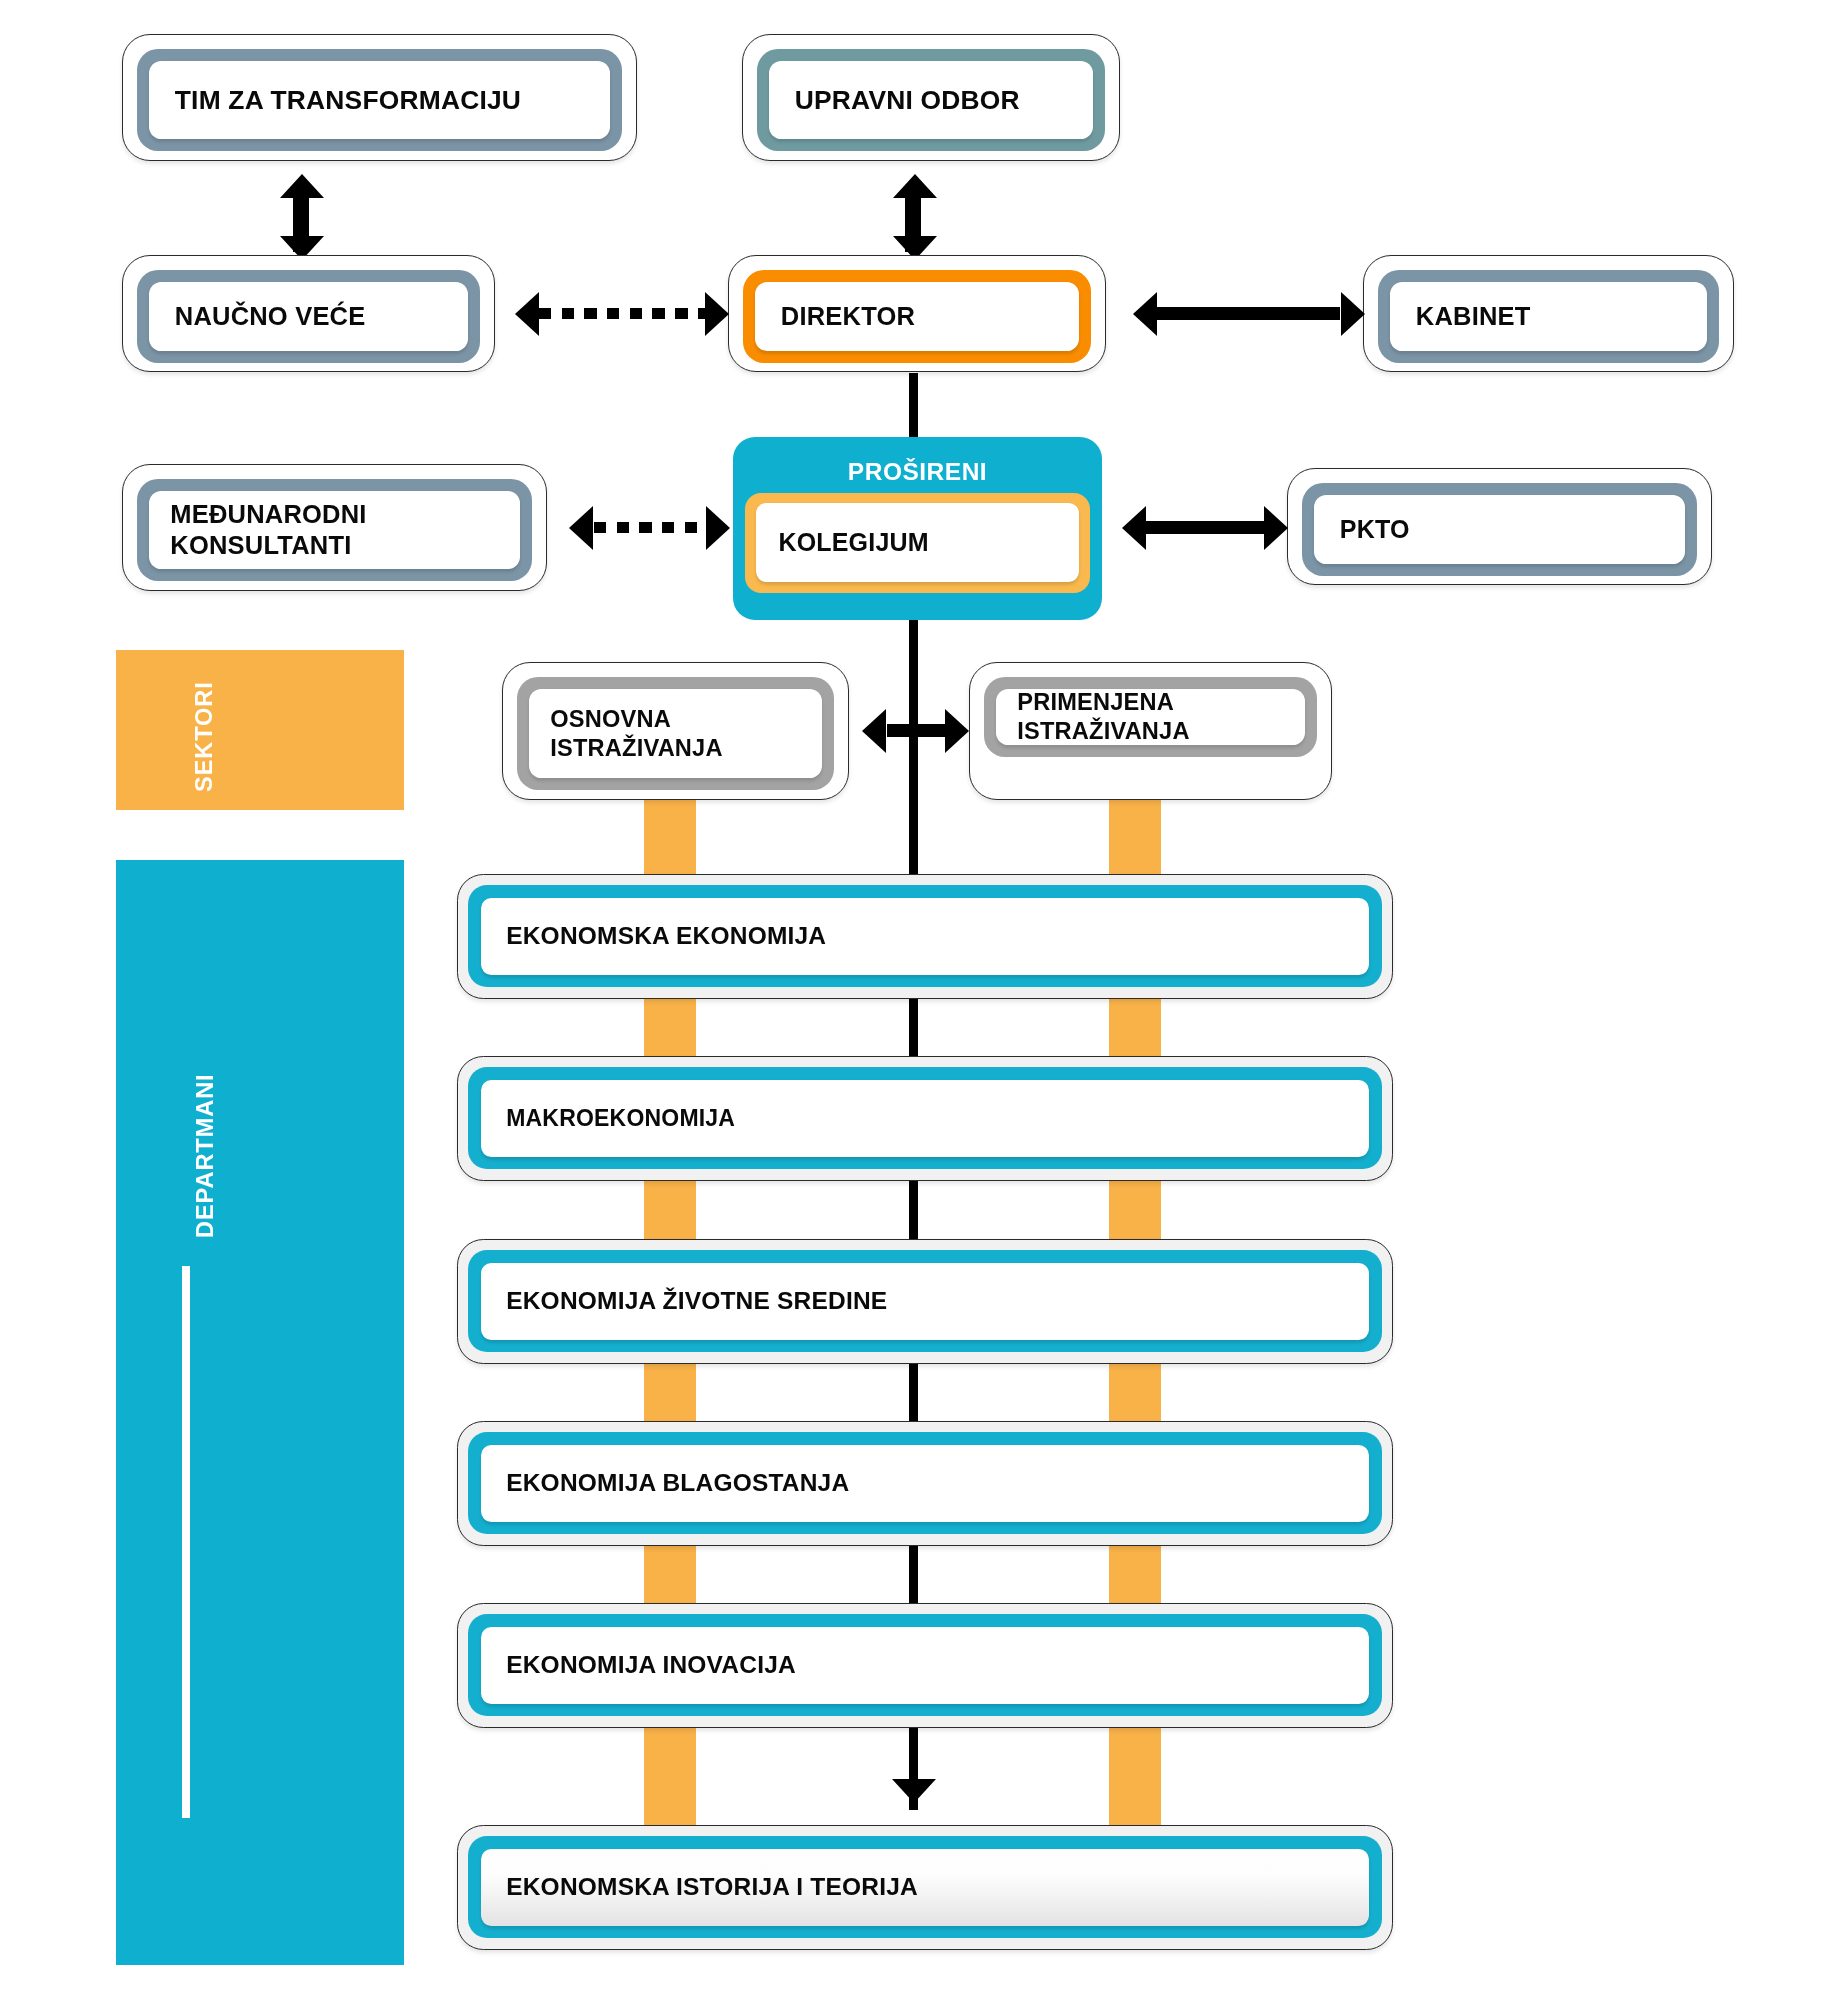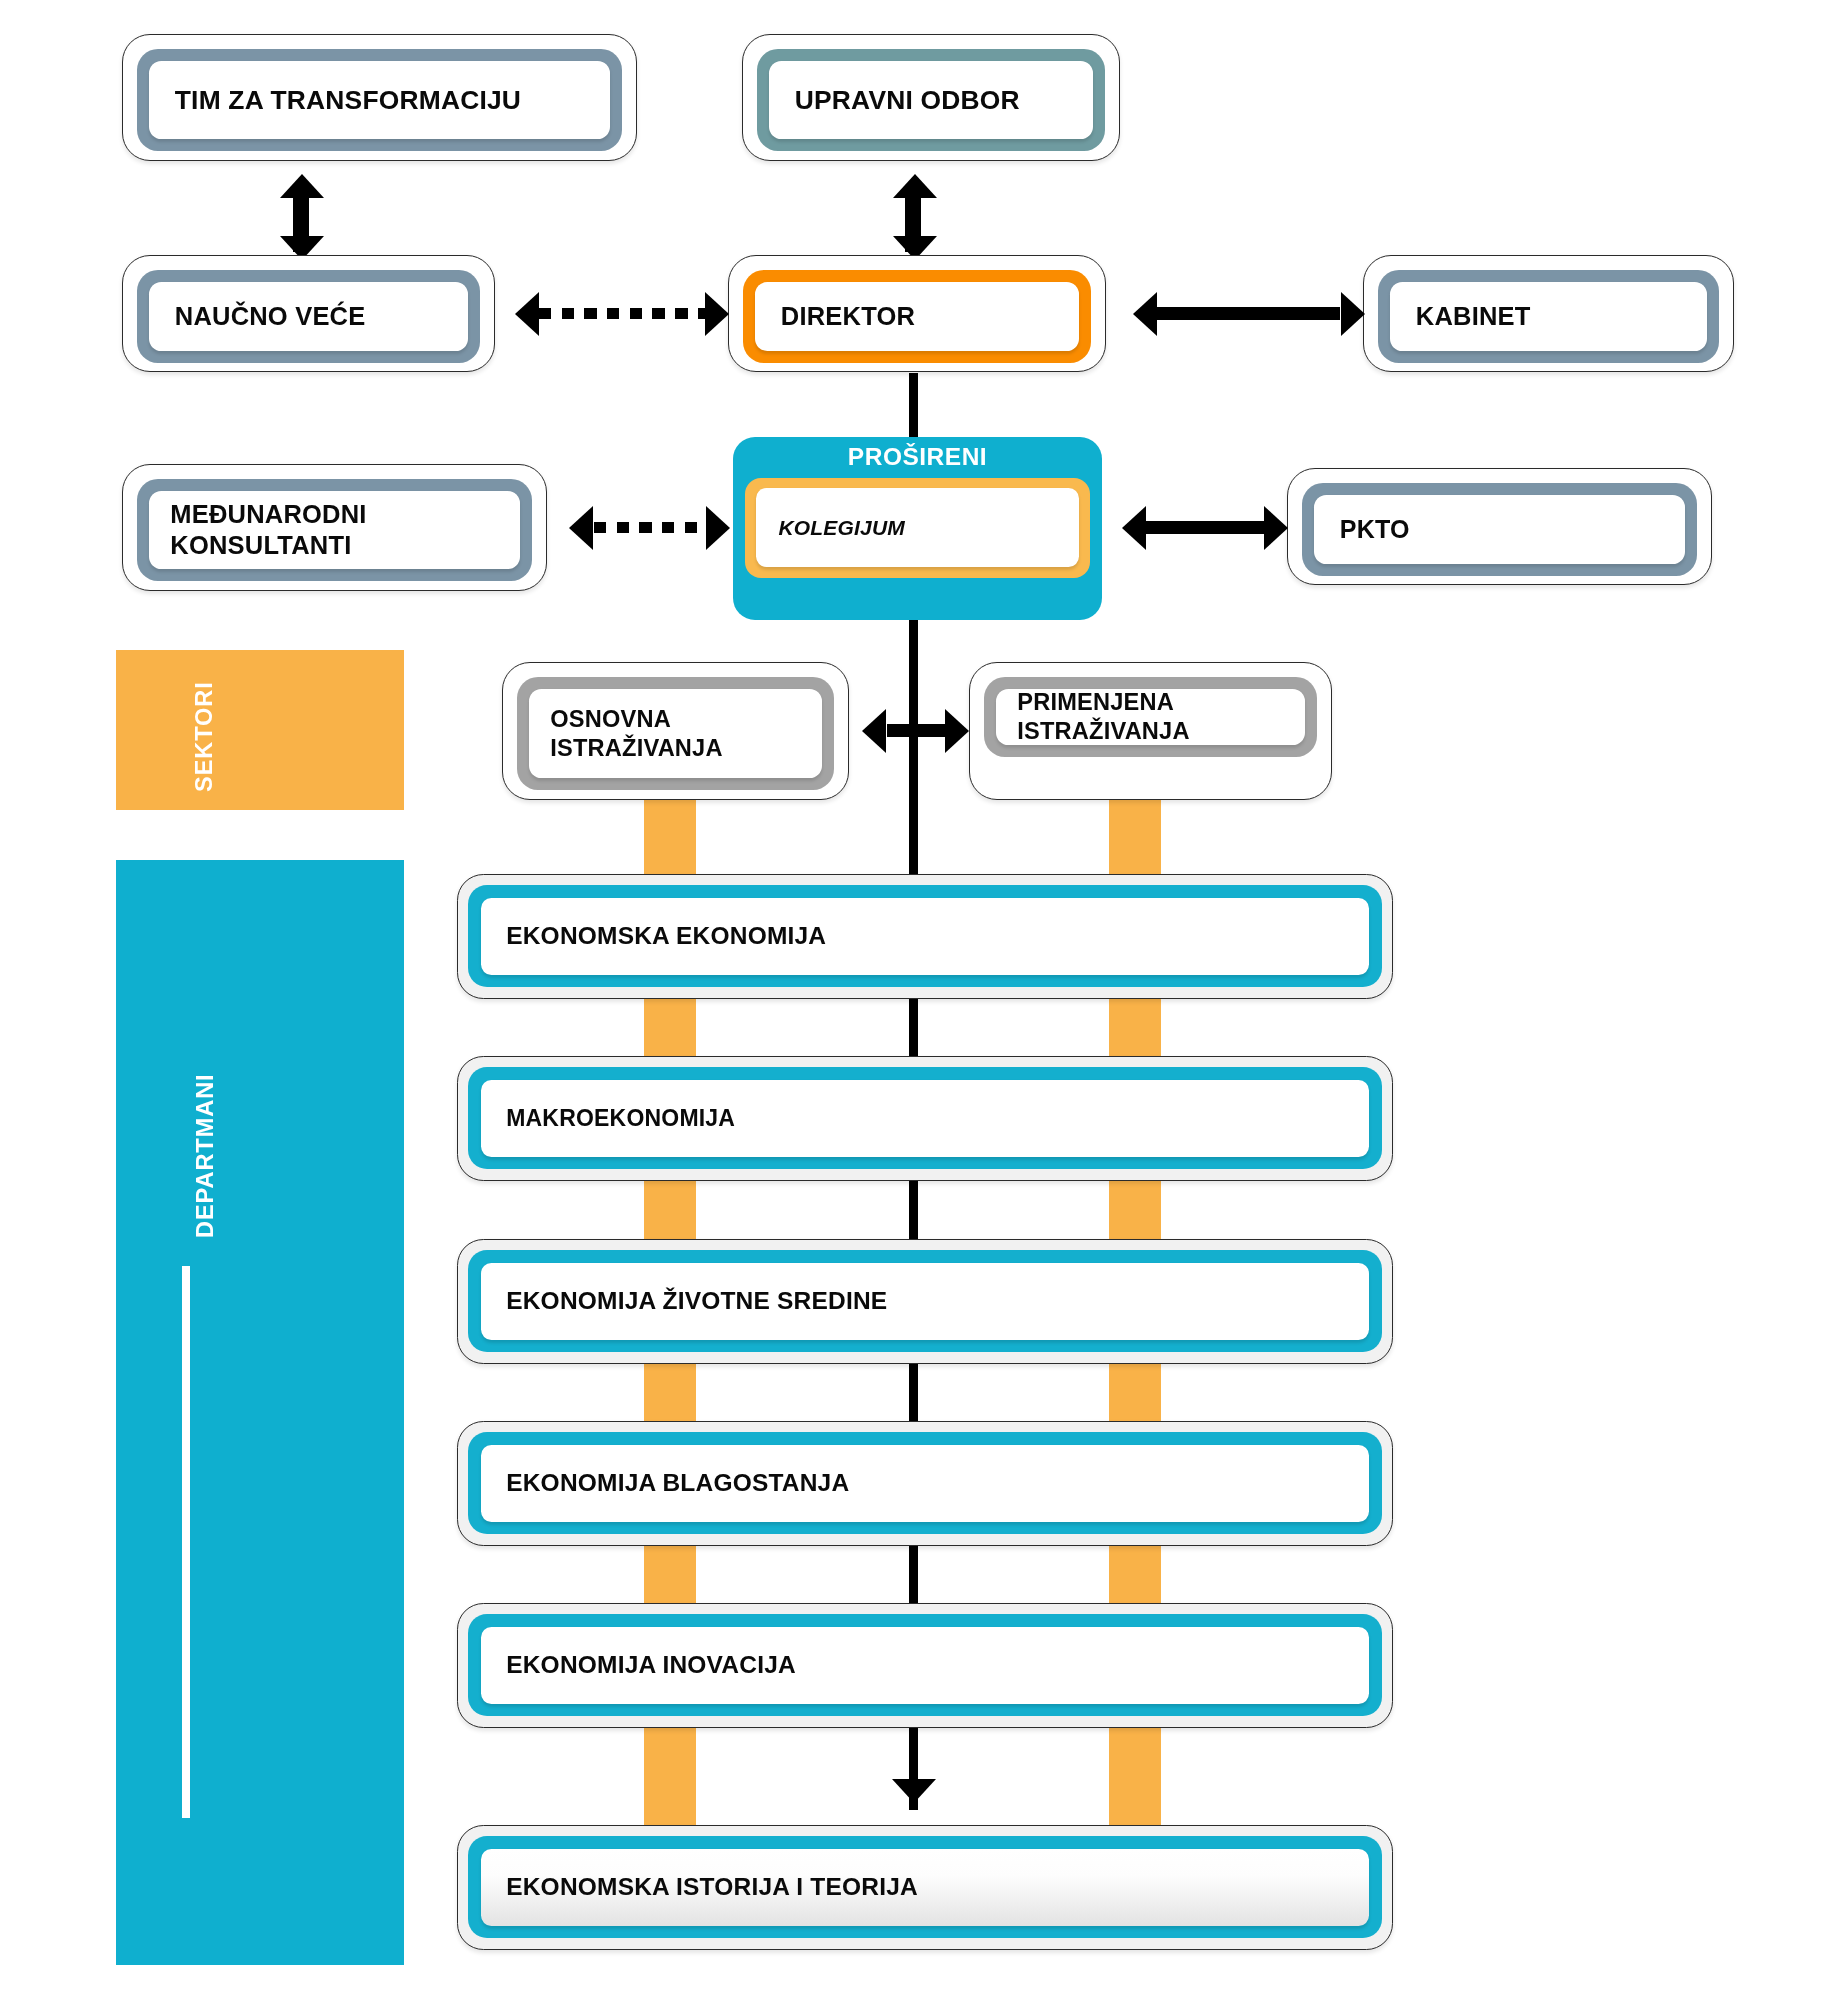--- a/index.html
+++ b/index.html
@@ -228,24 +228,24 @@
   <div class="node" style="left:122px; top:464px; width:425px; height:127px;">
     <div class="ring slate" style="height:102px;">
       <div class="inner pad-l2">
         <span class="lbl" style="font-size:25.5px;">MEĐUNARODNI
 KONSULTANTI</span>
       </div>
     </div>
   </div>
 
   <div class="collegium" style="left:733px; top:437px; width:369px; height:183px;">
-    <div class="cap" style="font-size:24.5px; padding-top:6px; padding-bottom:6.6px;">PROŠIRENI</div>
+    <div class="cap" style="font-size:24.5px; padding-top:21px; padding-bottom:6.6px;">PROŠIRENI</div>
     <div class="sub" style="height:100px;">
       <div class="inner">
-        <span class="lbl" style="font-size:21px;font-style:italic;">KOLEGIJUM</span>
+        <span class="lbl" style="font-size:25px;">KOLEGIJUM</span>
       </div>
     </div>
   </div>
 
   <div class="node" style="left:1287px; top:468px; width:425px; height:117px;">
     <div class="ring slate" style="height:93px;">
       <div class="inner pad-l">
         <span class="lbl" style="font-size:25px;">PKTO</span>
       </div>
     </div>

